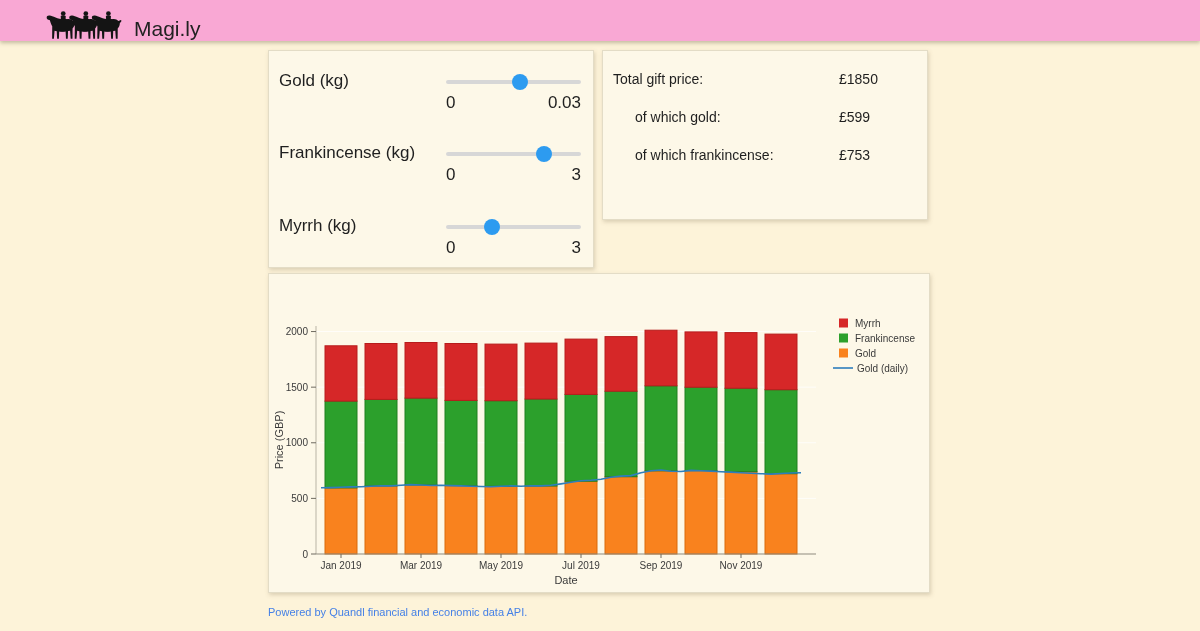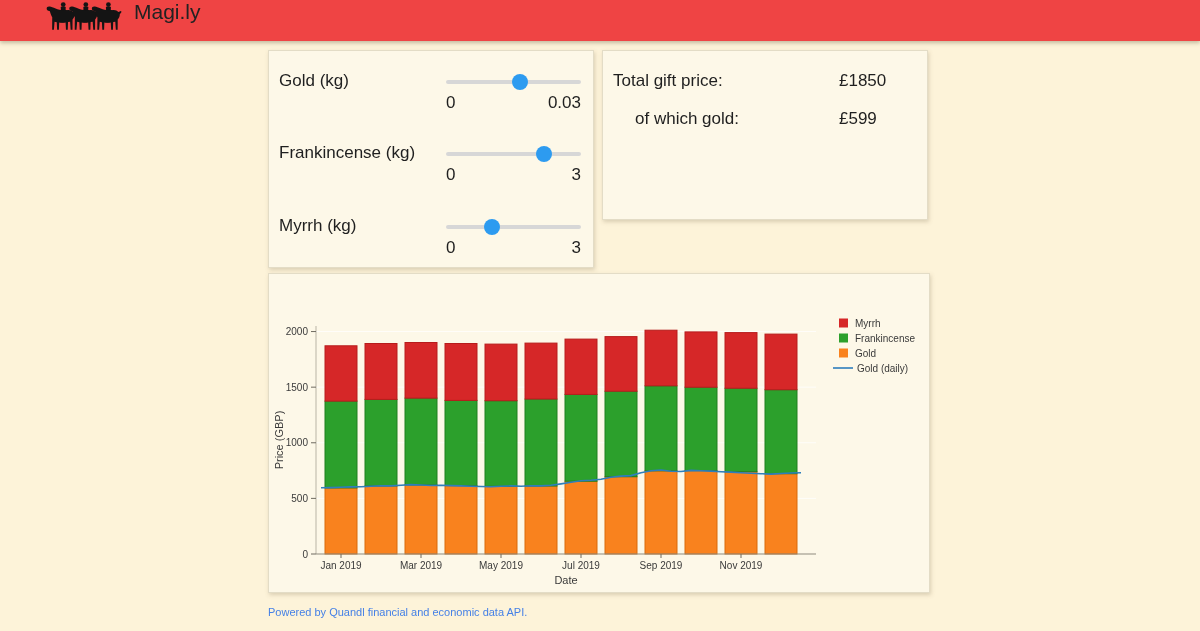--- a/index.html
+++ b/index.html
@@ -3,43 +3,43 @@
 <meta charset="utf-8">
 <title>Magi.ly</title>
 <style>
   * { margin:0; padding:0; box-sizing:border-box; }
   html,body { width:1200px; height:631px; }
   body { font-family:"Liberation Sans", sans-serif; color:#1f1f1f; }
   .page { position:relative; width:1200px; height:631px; background:#fdf3d9; overflow:hidden; }
 
   
   .header { position:absolute; left:0; top:0; width:1200px; height:41px;
-            background:#ef4444; box-shadow:0 2px 4px rgba(90,80,50,0.35);
-            display:flex; align-items:flex-start; }
+            background:#f9a8d4; box-shadow:0 2px 4px rgba(90,80,50,0.35);
+            display:flex; align-items:flex-end; }
   .logo { margin-left:44px; display:flex; align-items:center; }
   .app-title { margin-left:12px; font-size:21px; color:#222; }
 
   
   .panel { position:absolute; background:#fdf8e8; border:1px solid #e3dcc6;
            box-shadow:1px 2px 4px rgba(120,105,70,0.25); }
   .sliders-panel { left:268px; top:50px; width:326px; height:218px; }
   .price-panel   { left:602px; top:50px; width:326px; height:170px; }
   .chart-panel   { left:268px; top:273px; width:662px; height:320px; }
 
   
   .s-row { position:absolute; left:0; right:0; height:66px;padding-left:48px; }
   .s-label { position:absolute; left:10px; top:20px; font-size:17px; }
   .s-slider { position:absolute; left:177px; top:23px; width:135px; height:16px; }
   .s-track { position:absolute; left:0; right:0; top:6px; height:4px; background:#d7d7d7; border-radius:2px; }
   .s-thumb { position:absolute; top:0; width:16px; height:16px; border-radius:50%; background:#2d9bf0; }
   .s-minmax { position:absolute; left:177px; top:42px; width:135px;
               display:flex; justify-content:space-between; font-size:17px; }
 
   
-  .p-row { position:absolute; left:0; right:0; height:20px; font-size:17px; }
+  .p-row { position:absolute; left:0; right:0; height:20px; font-size:14px; }
   .p-label { position:absolute; left:10px; }
   .p-row.indent .p-label { left:32px; }
   .p-value { position:absolute; left:236px;text-align:right; }
 
   
   .chart-mount { position:absolute; inset:0; }
   .chart-mount svg text { fill:#3a3a3a; }
   .tick { font-size:10px; font-family:"Liberation Sans", sans-serif; }
   .axis-title { font-size:11px; font-family:"Liberation Sans", sans-serif; }
   .legend-text { font-size:10px; font-family:"Liberation Sans", sans-serif; }
@@ -110,20 +110,24 @@
   </div>
 
   <div class="panel price-panel">
     <div class="p-row" style="top:20px;">
       <span class="p-label">Total gift price:</span>
       <span class="p-value">£1850</span>
     </div>
     <div class="p-row indent" style="top:58px;">
       <span class="p-label">of which gold:</span>
       <span class="p-value">£599</span>
+    </div>
+    <div class="p-row indent" style="top:96px;">
+      <span class="p-label">of which frankincense:</span>
+      <span class="p-value">£753</span>
     </div>
   </div>
 
   <div class="panel chart-panel">
     <div class="chart-mount" id="chart-mount"><svg width="660" height="318" viewBox="0 0 660 318">
           <line x1="47" x2="547" y1="224.390243902439" y2="224.390243902439" stroke="rgba(255,255,255,0.75)" stroke-width="1"></line>
           <line x1="47" x2="547" y1="168.78048780487805" y2="168.78048780487805" stroke="rgba(255,255,255,0.75)" stroke-width="1"></line>
           <line x1="47" x2="547" y1="113.17073170731706" y2="113.17073170731706" stroke="rgba(255,255,255,0.75)" stroke-width="1"></line>
           <line x1="47" x2="547" y1="57.5609756097561" y2="57.5609756097561" stroke="rgba(255,255,255,0.75)" stroke-width="1"></line>
           <rect x="56" y="213.8" width="32" height="66.2" fill="#f9821e" stroke="#d96a0a" stroke-width="1"></rect>

